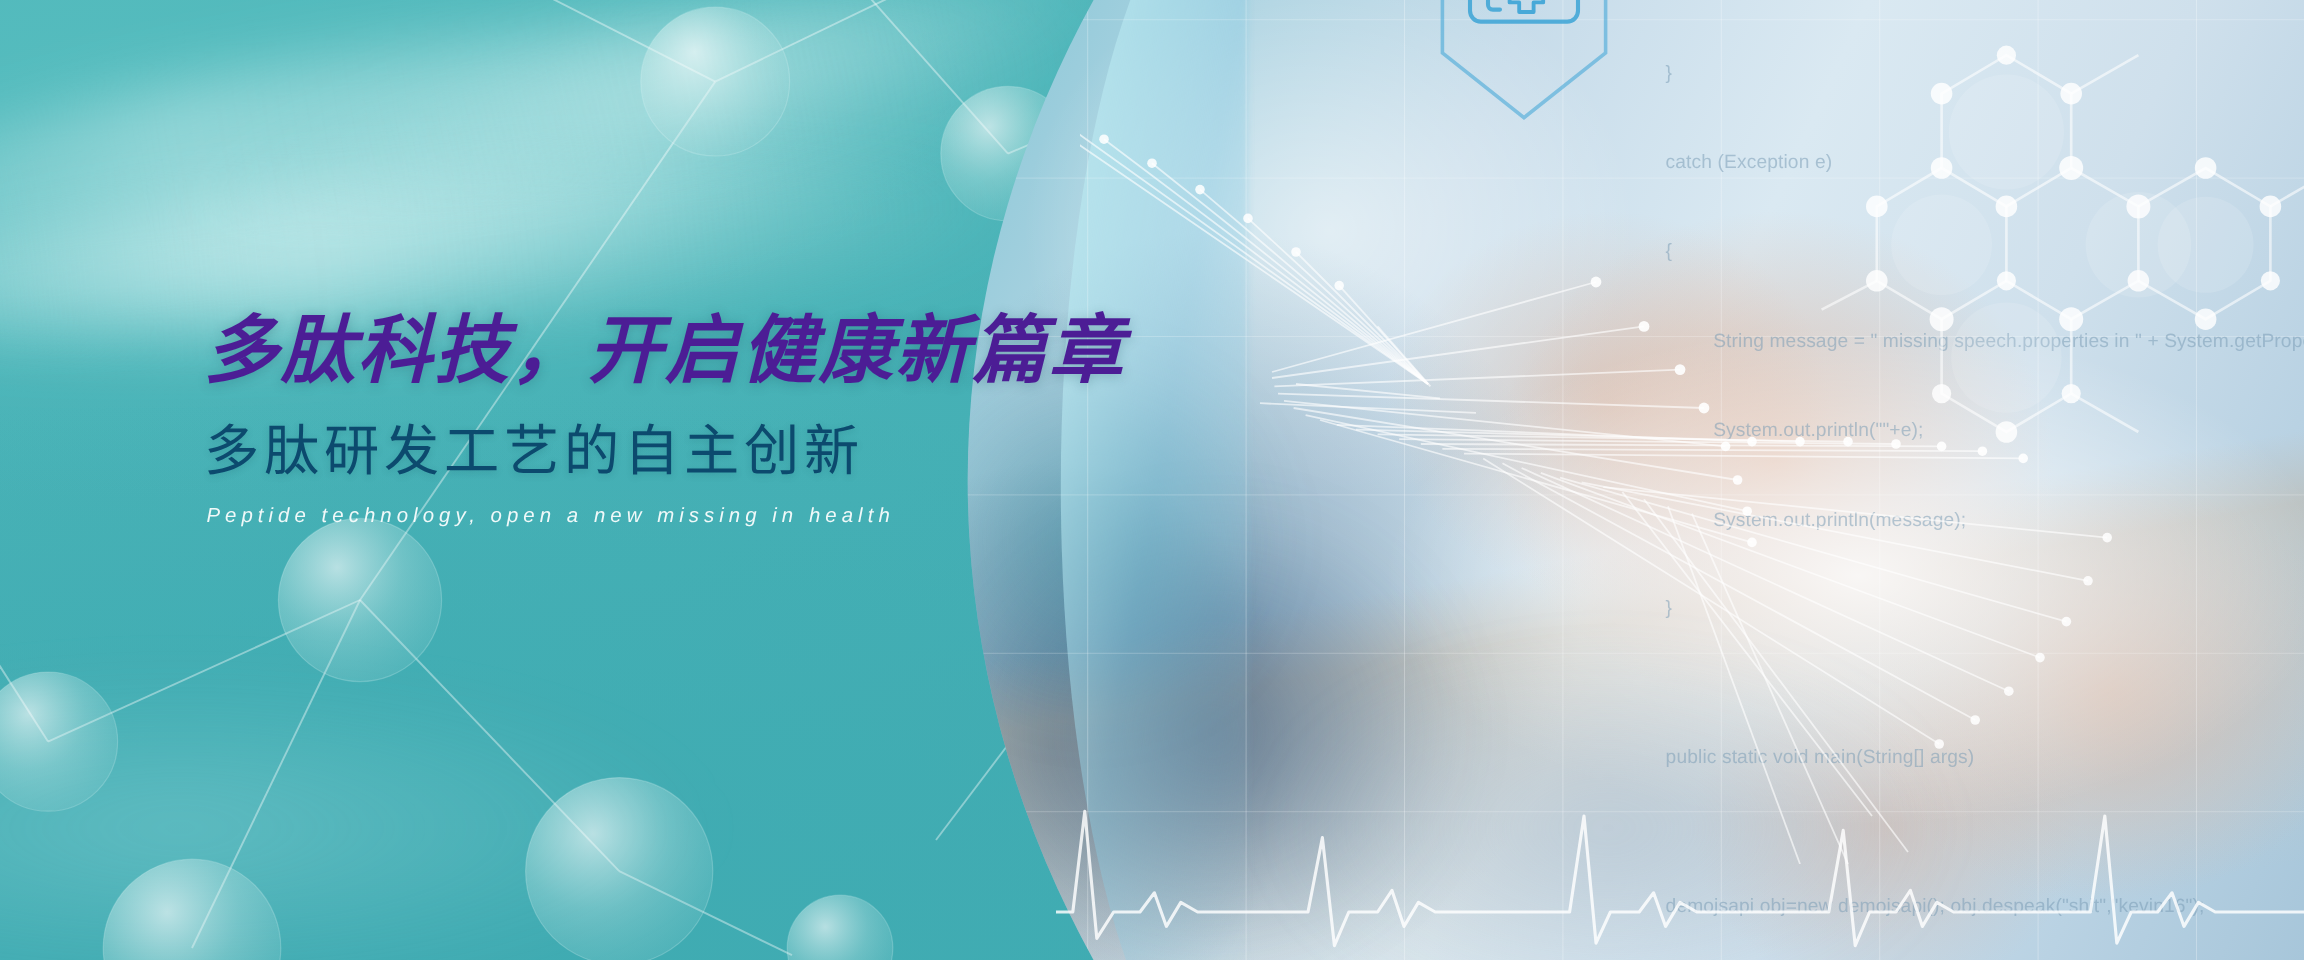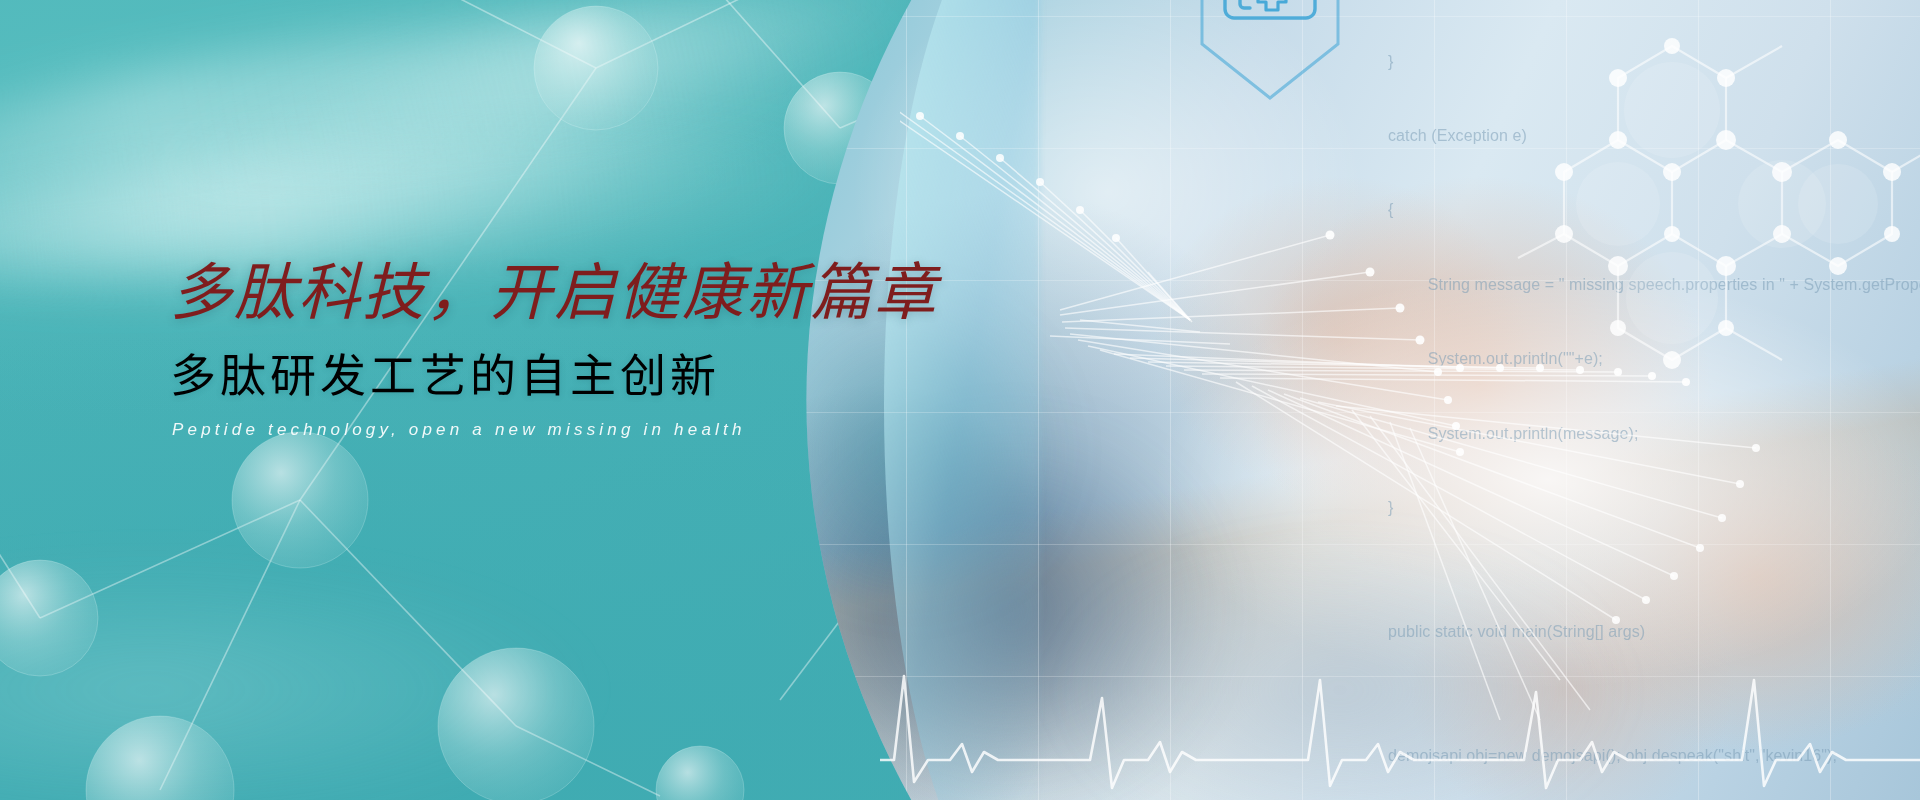--- a/index.html
+++ b/index.html
@@ -199,34 +199,34 @@
     position: absolute;
     left: 170px;
     top: 258px;
     width: 760px;
     z-index: 40;
   }
   .headline {
     margin: 0;
     font-size: 62px;
     line-height: 1.12;
-    font-weight: 400;
+    font-weight: 700;
     font-style: italic;
-    color: #7f1d1d;
+    color: #4c1d95;
     letter-spacing: 2px;
     text-shadow: 0 2px 10px rgba(20,80,90,.28);
     white-space: nowrap;
     text-align: center;
   }
   .subhead {
     margin: 22px 0 0 0;
     font-size: 46px;
     line-height: 1.18;
     font-weight: 400;
-    color: #000000;
+    color: #0c4a6e;
     letter-spacing: 4px;
     white-space: nowrap;
     text-shadow: 0 1px 6px rgba(20,80,90,.20);
   }
   .tagline {
     margin: 16px 0 0 2px;
     font-size: 17px;
     font-style: italic;
     font-weight: 400;
     color: rgba(255,255,255,.92);

